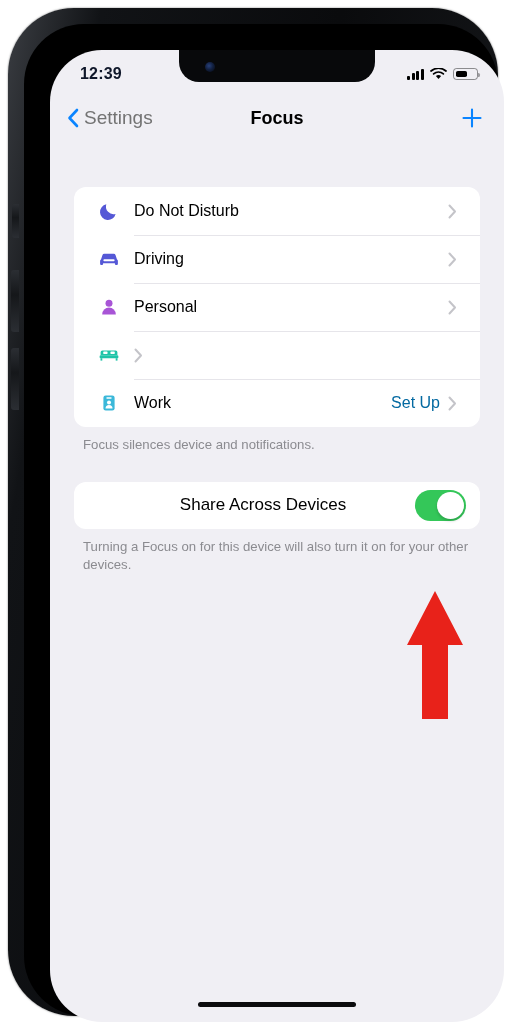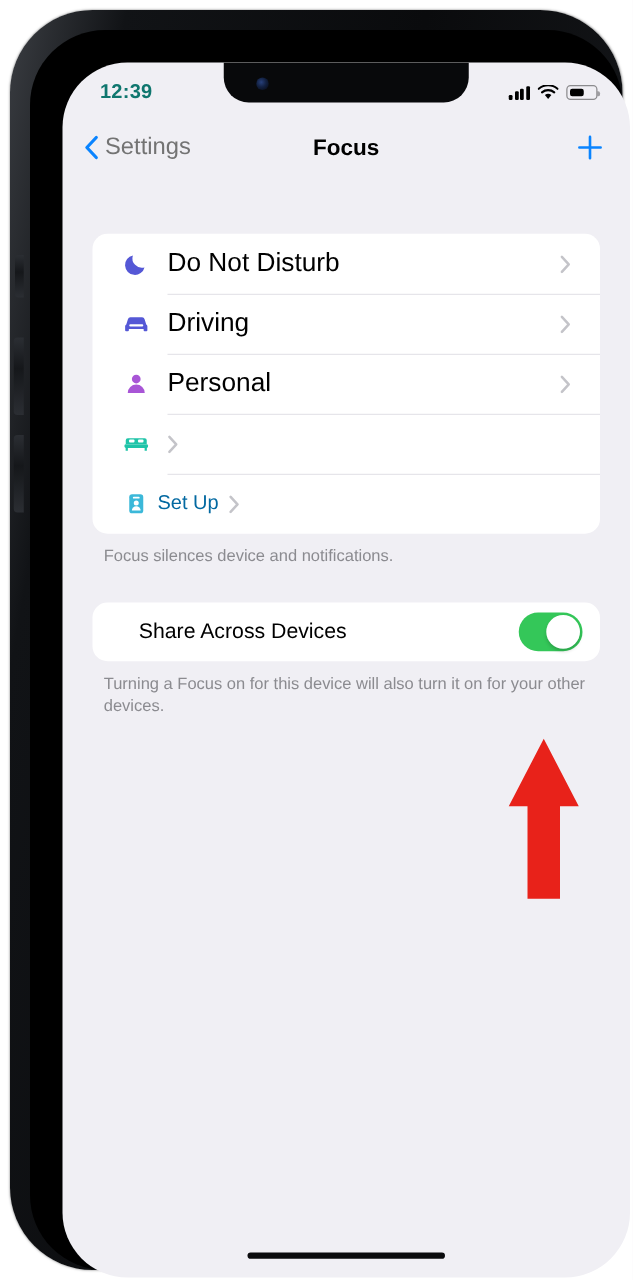--- a/index.html
+++ b/index.html
@@ -93,21 +93,21 @@
     display: flex;
     align-items: center;
     justify-content: space-between;
     padding: 0 26px 0 30px;
     box-sizing: border-box;
     z-index: 20;
   }
   .status-time {
     font-size: 16px;
     font-weight: bold;
-    color: #0f766e;
+    color: #0f172a;
     letter-spacing: 0.2px;
     padding-top: 4px;
   }
   .status-right {
     display: flex;
     align-items: center;
     gap: 6px;
     padding-top: 4px;
   }
   .sig-bars { display: flex; align-items: flex-end; gap: 1.6px; height: 11px; }
@@ -208,21 +208,21 @@
     background: #e6e5ea;
   }
   .row-icon {
     width: 34px;
     display: flex;
     align-items: center;
     justify-content: center;
     flex: 0 0 auto;
   }
   .row-label {
-    font-size: 21px;
+    font-size: 16px;
     color: #000;
     flex: 1 1 auto;
     padding-left: 8px;
   }
   .row-value {
     font-size: 16px;
     color: #0369a1;
     padding-right: 8px;
   }
   .chev {
@@ -239,20 +239,21 @@
     font-size: 13.2px;
     line-height: 1.42;
     color: #8b8b90;
   }
   .card-share { margin-top: 27px; }
   .row-share {
     height: 47px;
     padding-left: 37px;
     padding-right: 14px;
     cursor: default;
+    text-align: center;
   }
   .row-share .row-label { padding-left: 0; font-size: 17px; }
 
   .toggle {
     width: 51px;
     height: 31px;
     border-radius: 16px;
     background: #34c759;
     position: relative;
     flex: 0 0 auto;
@@ -418,20 +419,21 @@
 
             <div class="row">
               <div class="row-icon">
                 <svg width="22" height="22" viewBox="0 0 22 22">
                   <rect x="5.4" y="3.4" width="11.2" height="15.2" rx="2.3" fill="#3bb8d9"></rect>
                   <rect x="8.3" y="5.3" width="5.4" height="1.5" rx="0.7" fill="#ffffff"></rect>
                   <circle cx="11" cy="10.4" r="2.0" fill="#ffffff"></circle>
                   <path d="M7.5 16.4 a3.5 3.5 0 0 1 7.0 0 Z" fill="#ffffff"></path>
                 </svg>
               </div>
+              <div class="row-label">Work</div>
               <div class="row-value">Set Up</div>
               <div class="chev">
                 <svg width="9" height="15" viewBox="0 0 9 15">
                     <path d="M1.5 1.5 L7 7.5 L1.5 13.5" stroke="#c4c4c9" stroke-width="2" fill="none" stroke-linecap="round" stroke-linejoin="round"></path>
                   </svg>
               </div>
             </div>
 
           </div>
 

